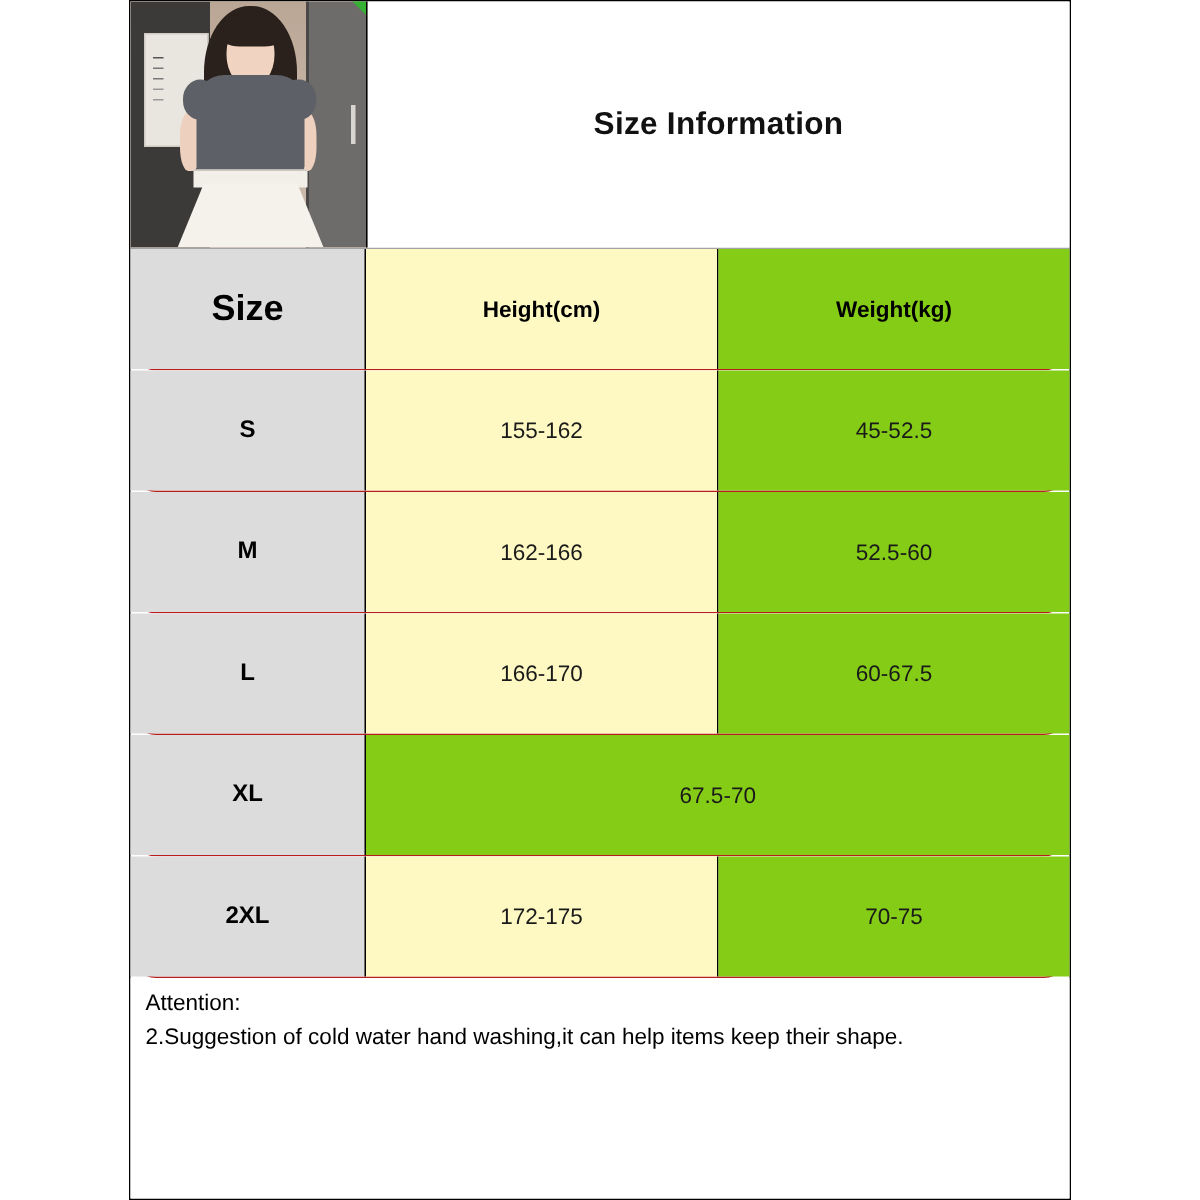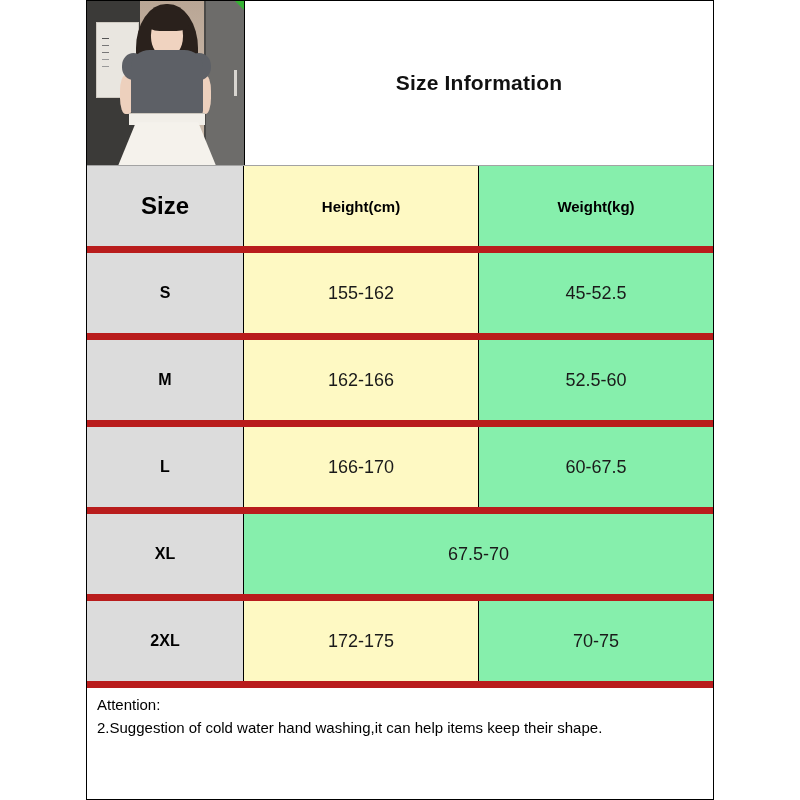--- a/index.html
+++ b/index.html
@@ -152,21 +152,22 @@
   }
   
   .table {
     flex: 0 0 auto;
     display: flex;
     flex-direction: column;
   }
   .row {
     display: flex;
     height: 80px;
-    border-bottom: 7px solid #b91c1c;
+    border-bottom: 1px solid #b91c1c;
+    border-radius: 17px;
   }
   .row.head { height: 80px; }
   .cell {
     display: flex;
     align-items: center;
     justify-content: center;
     box-sizing: border-box;
     font-size: 15px;
   }
   .c-size {
@@ -177,27 +178,27 @@
     font-weight: bold;
   }
   .c-h {
     width: 235px;
     flex: 0 0 235px;
     border-right: 1px solid #000000;
     background: #fef9c3;
   }
   .c-w {
     flex: 1 1 auto;
-    background: #86efac;
+    background: #84cc16;
     text-align: center;
   }
   .row.head .c-size { font-size: 24px; }
   .row.head .c-h, .row.head .c-w { font-weight: bold; font-size: 15px; }
   .row.body .c-size { font-weight: bold; font-size: 16px; }
-  .row.body .c-h, .row.body .c-w { font-size: 18px; color: #1a1a1a; }
+  .row.body .c-h, .row.body .c-w { font-size: 15px; color: #1a1a1a; }
   
   .attention {
     flex: 1 1 auto;
     background: #ffffff;
     padding: 6px 10px 20px 10px;
     box-sizing: border-box;
   }
   .attention p {
     margin: 0;
     font-size: 15px;

